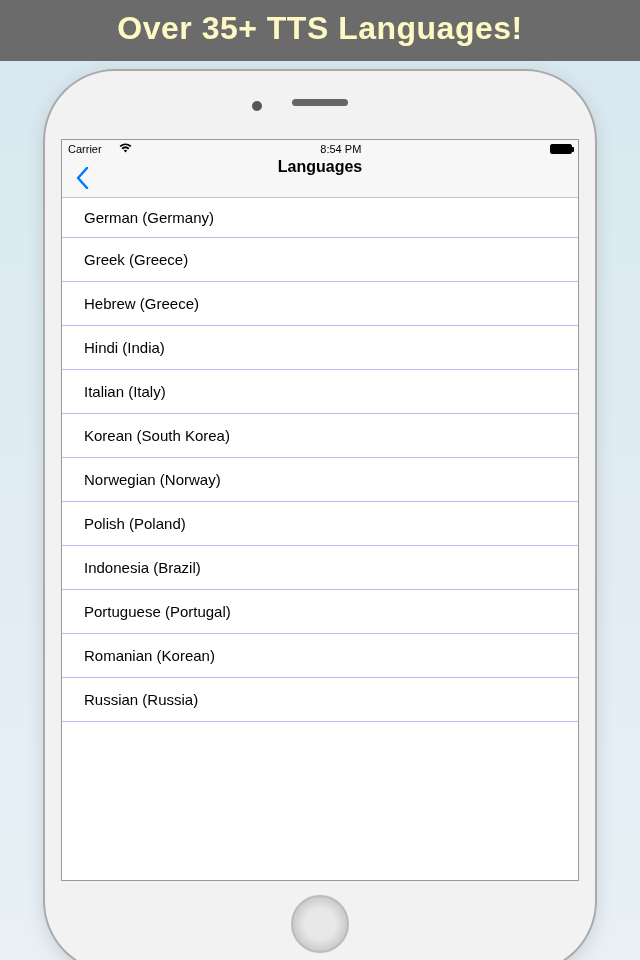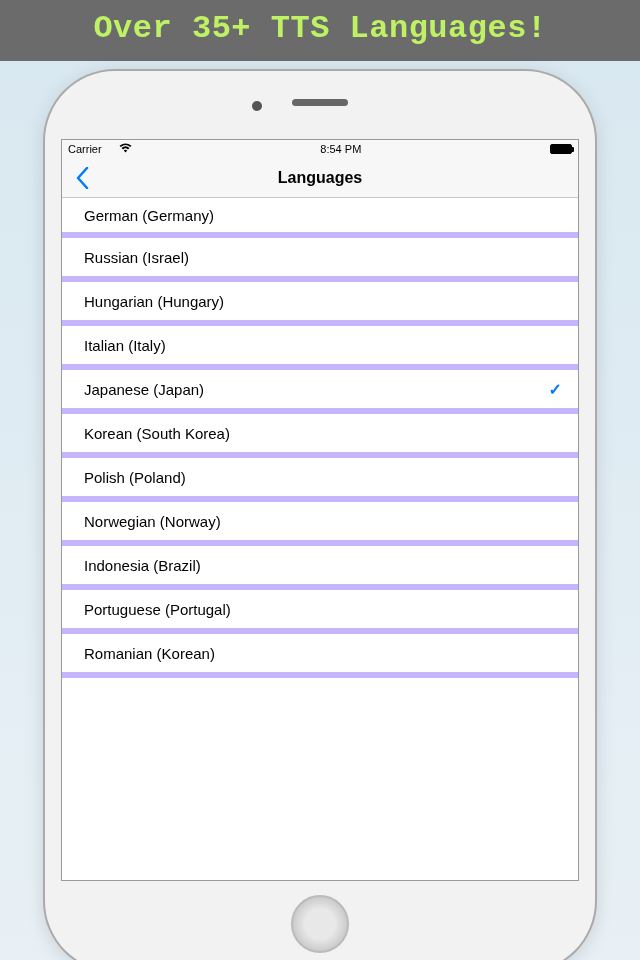--- a/index.html
+++ b/index.html
@@ -6,22 +6,22 @@
     body {
       width: 640px;
       height: 960px;
       font-family: -apple-system, BlinkMacSystemFont, "Helvetica Neue", Arial, sans-serif;
       background: linear-gradient(to bottom, #d8e8f0, #e8f0f5);
       overflow: hidden;
       position: relative;
     }
     .banner {
       background: #6b6b6b;
-      color: #bef264;
-      font-family: Liberation Mono, monospace;
+      color: #fef9c3;
+      font-family: Liberation Sans, sans-serif;
       font-weight: bold;
       font-size: 32px;
       text-align: center;
       padding: 10px 0 14px 0;
       letter-spacing: 0.5px;
     }
     .phone {
       width: 550px;
       height: 900px;
       background: #f2f2f2;
@@ -95,21 +95,20 @@
       right: -3px; top: 2px;
       width: 2px; height: 5px;
       background: #000;
       border-radius: 0 1px 1px 0;
     }
     .nav-bar {
       height: 40px;
       background: #f7f7f7;
       border-bottom: 1px solid #c8c8c8;
       display: flex;
-      align-items: center;
       position: relative;
     }
     .back-chevron {
       width: 40px;
       height: 40px;
       display: flex;
       align-items: center;
       justify-content: center;
       color: #007aff;
       font-size: 26px;
@@ -126,21 +125,21 @@
       flex: 1;
       overflow: hidden;
       background: #fff;
     }
     .list-row {
       height: 44px;
       display: flex;
       align-items: center;
       justify-content: space-between;
       padding: 0 16px 0 22px;
-      border-bottom: 6px solid #c4b5fd;
+      border-bottom: 1px solid #c4b5fd;
       font-size: 15px;
       cursor: pointer;
     }
     .list-row:first-child { height: 40px; }
     .checkmark {
       color: #007aff;
       font-size: 16px;
       font-weight: bold;
     }
   </style>
@@ -178,47 +177,49 @@
           </svg>
       </div>
       <div class="nav-title">Languages</div>
     </div>
 
     <div class="list" id="lang-list">
         <div class="list-row">
           <span>German (Germany)</span>
         </div>
         <div class="list-row">
-          <span>Russian (Israel)</span>
-        </div>
-        <div class="list-row">
-          <span>Hungarian (Hungary)</span>
+          <span>Greek (Greece)</span>
+        </div>
+        <div class="list-row">
+          <span>Hebrew (Greece)</span>
+        </div>
+        <div class="list-row">
+          <span>Hindi (India)</span>
         </div>
         <div class="list-row">
           <span>Italian (Italy)</span>
         </div>
         <div class="list-row">
-          <span>Japanese (Japan)</span>
-          <span class="checkmark">✓</span>
-        </div>
-        <div class="list-row">
           <span>Korean (South Korea)</span>
         </div>
         <div class="list-row">
+          <span>Norwegian (Norway)</span>
+        </div>
+        <div class="list-row">
           <span>Polish (Poland)</span>
         </div>
         <div class="list-row">
-          <span>Norwegian (Norway)</span>
-        </div>
-        <div class="list-row">
           <span>Indonesia (Brazil)</span>
         </div>
         <div class="list-row">
           <span>Portuguese (Portugal)</span>
         </div>
         <div class="list-row">
           <span>Romanian (Korean)</span>
+        </div>
+        <div class="list-row">
+          <span>Russian (Russia)</span>
         </div>
       </div>
   </div>
 
   <div class="home-button"></div>
 </div>
 
 </body></html>

